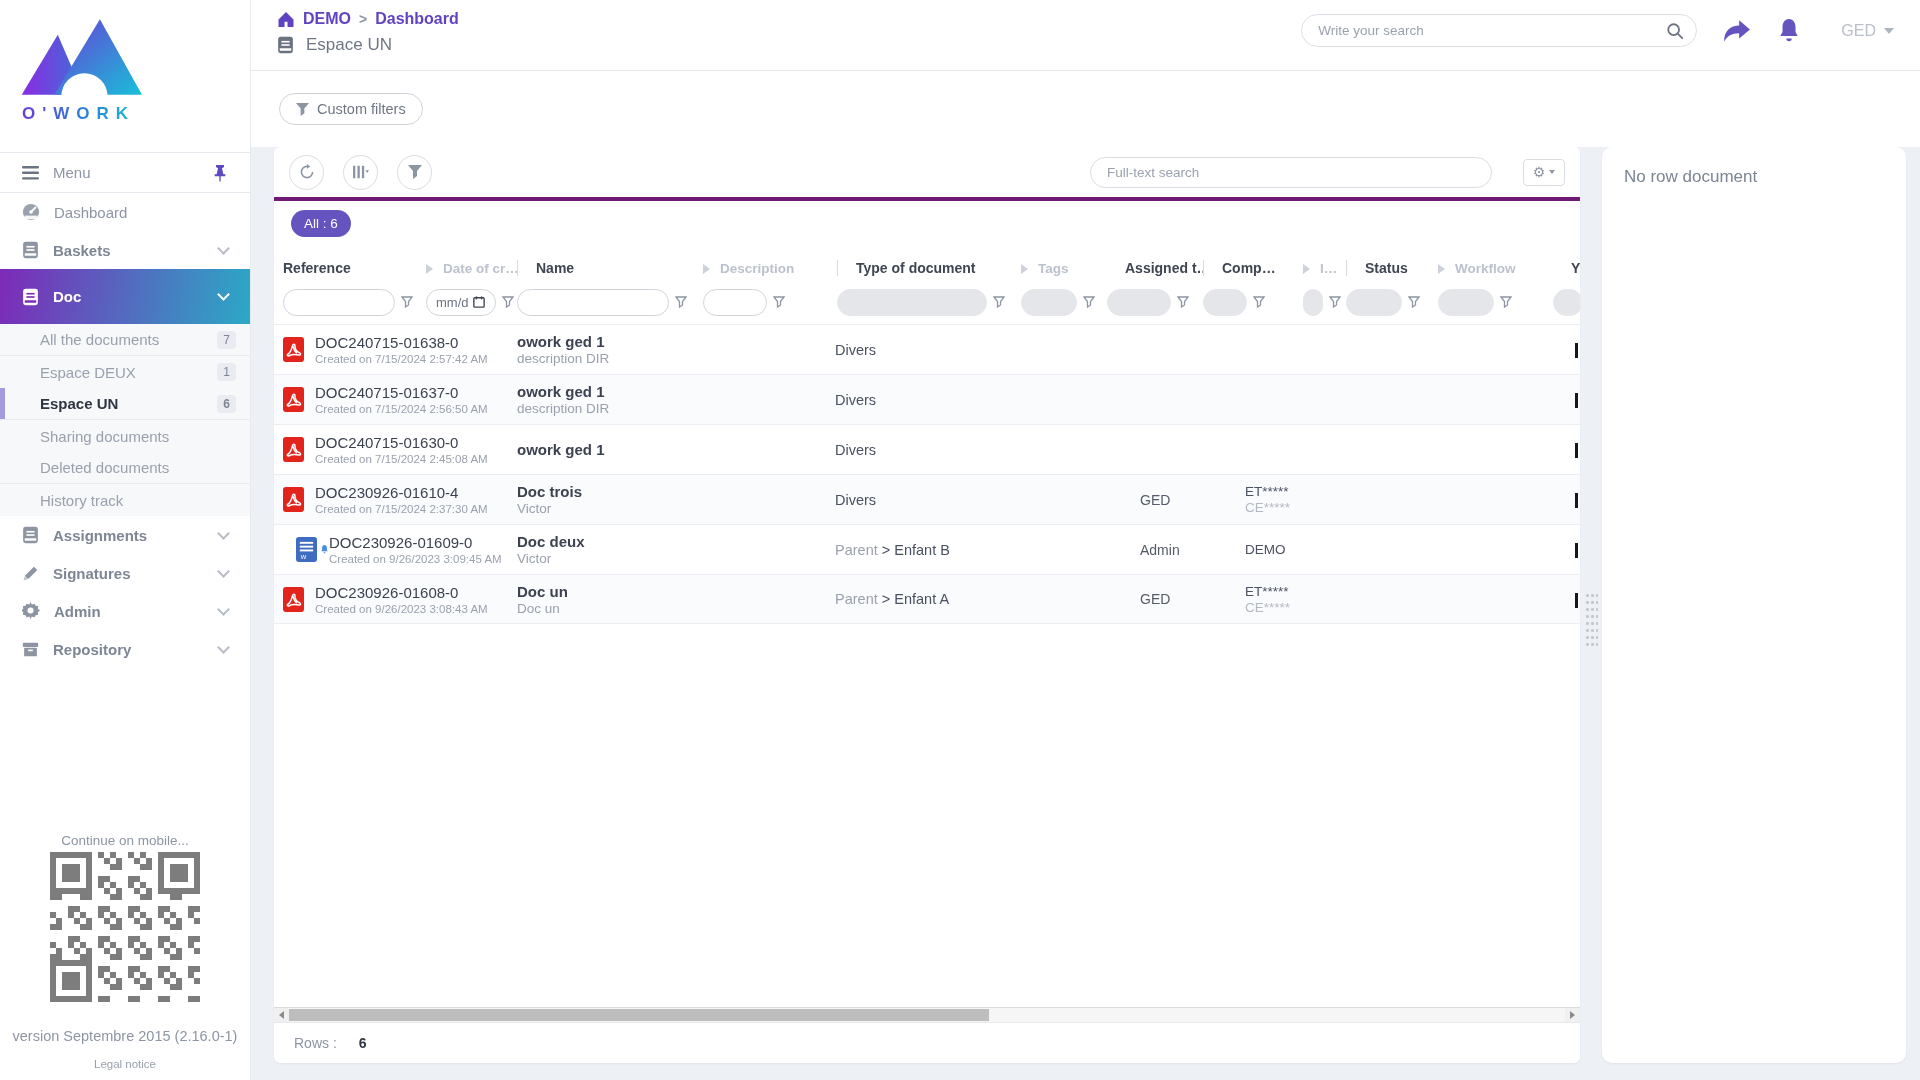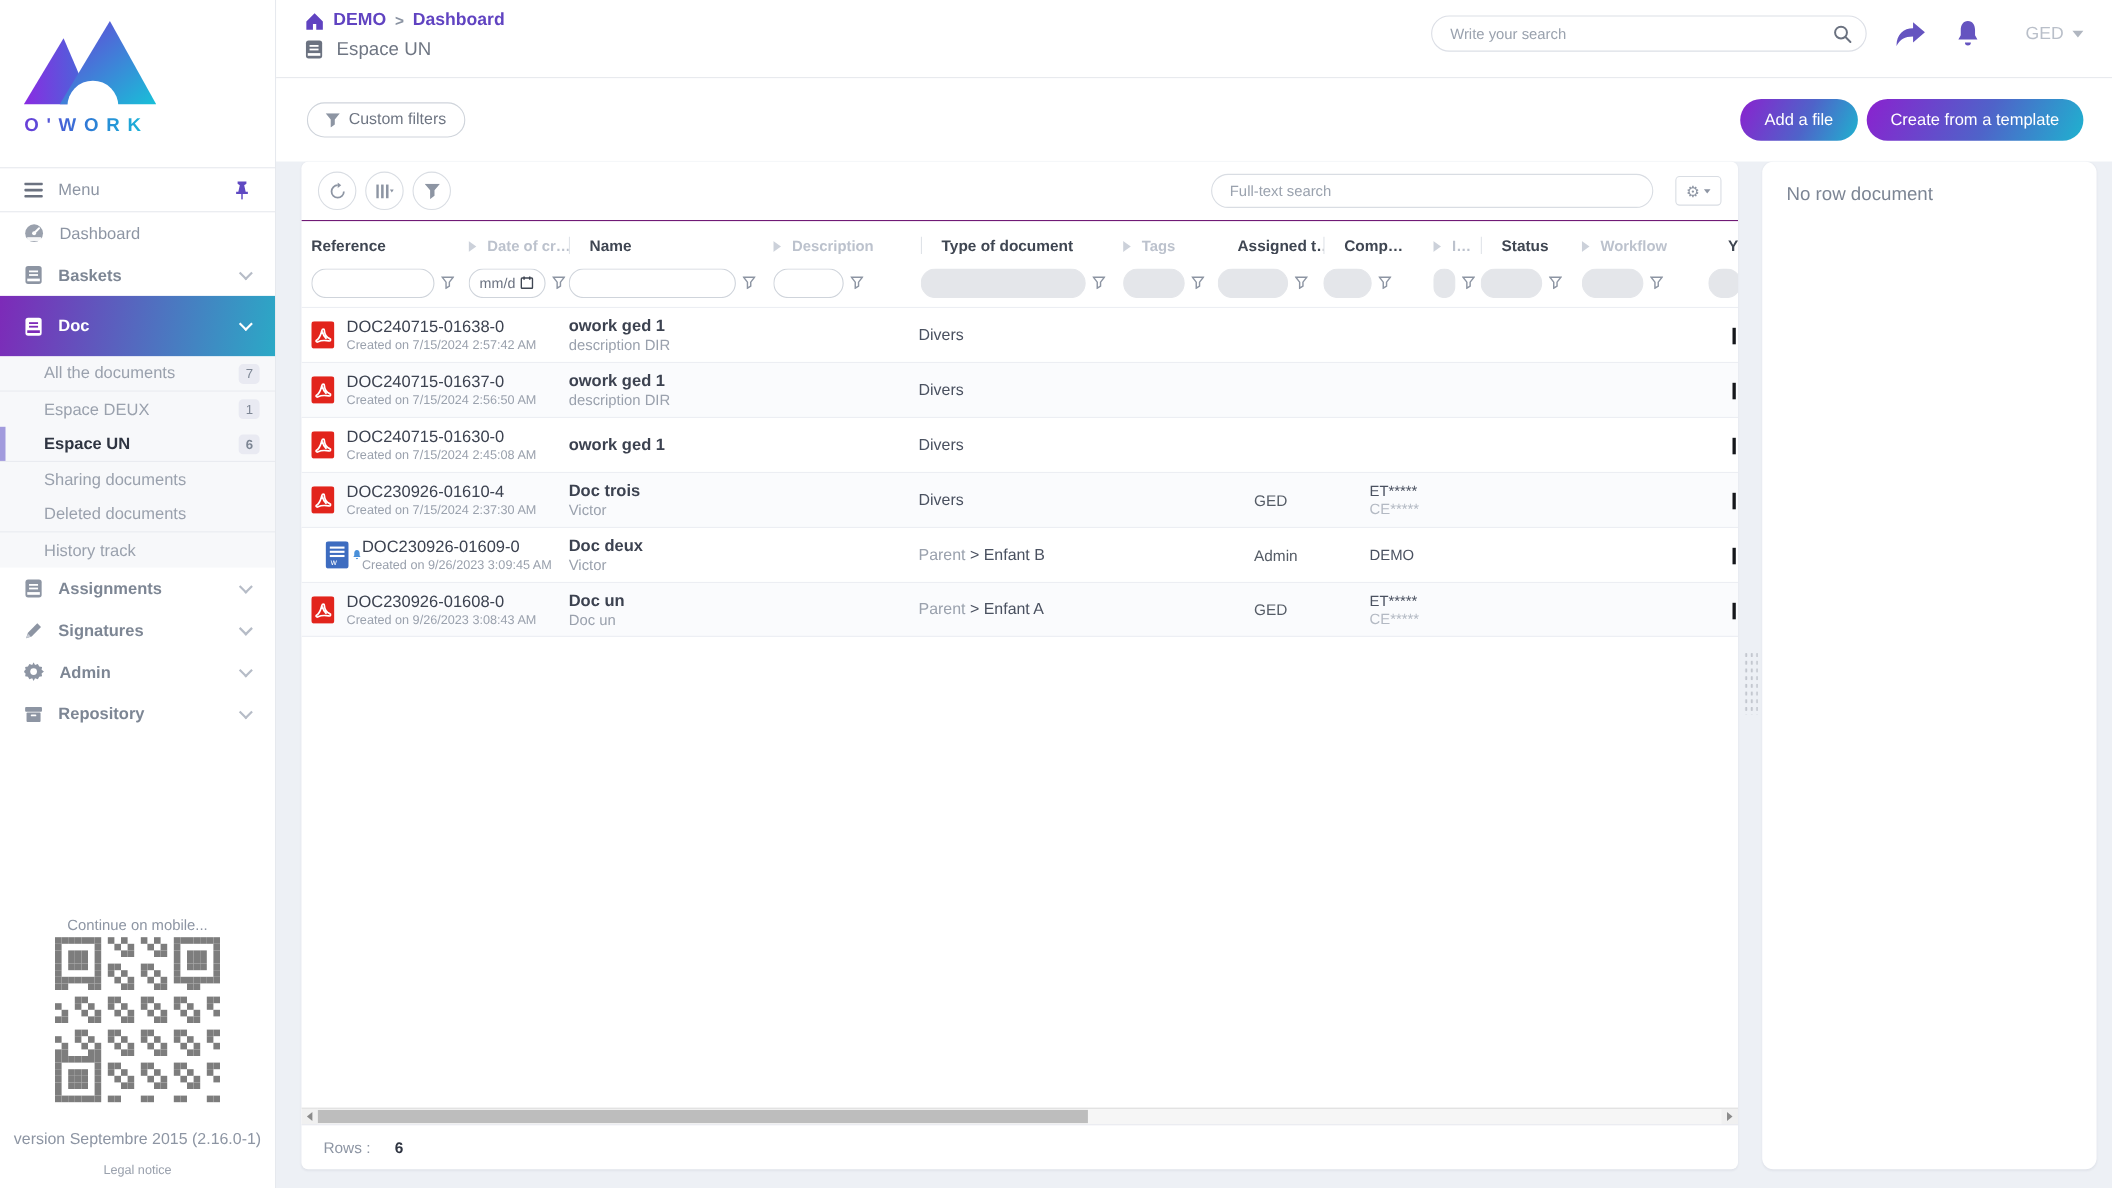--- a/index.html
+++ b/index.html
@@ -53,21 +53,21 @@
 
   .actionbar{height:76px;background:#fff;display:flex;align-items:center;padding:0 26px 0 28px}
   .btn-outline{height:32px;border:1px solid #cfd4db;border-radius:16px;background:#fff;color:#6f7683;font-size:14.5px;display:flex;align-items:center;gap:8px;padding:0 16px;cursor:pointer;font-family:inherit}
   .grad-btns{margin-left:auto;display:flex;gap:8px}
   .btn-grad{height:38px;border:none;border-radius:19px;color:#fff;font-size:15px;padding:0 22px;cursor:pointer;font-family:inherit;
     background:linear-gradient(115deg,#8a22cf 0%,#4f63c9 55%,#1fb2cf 100%)}
 
   
   .content{flex:1;position:relative;background:#edf0f5}
   .table-card{position:absolute;left:23px;top:0;width:1306px;height:916px;background:#fff;border-radius:6px;box-shadow:0 1px 2px rgba(30,40,60,.06);display:flex;flex-direction:column;overflow:hidden}
-  .toolbar{height:54px;display:flex;align-items:center;gap:8px;padding:0 15px;border-bottom:1px solid #701a75}
+  .toolbar{height:54px;display:flex;align-items:center;gap:19px;padding:0 15px;border-bottom:4px solid #701a75}
   .cbtn{width:35px;height:35px;border-radius:50%;border:1px solid #d9dde3;background:#fff;display:flex;align-items:center;justify-content:center;cursor:pointer;color:#8d95a3}
   .fulltext{margin-left:auto;width:402px;height:31px;border:1px solid #d9dde3;border-radius:16px;padding:0 16px;display:flex;align-items:center}
   .fulltext input{border:none;outline:none;width:100%;font-size:13.5px;color:#5a6270;font-family:inherit}
   .fulltext input::placeholder{color:#9aa2ae}
   .gearbtn{margin-left:12px;width:42px;height:27px;border:1px solid #d9dde3;border-radius:4px;background:#fff;display:flex;align-items:center;justify-content:center;gap:4px;cursor:pointer;color:#8d95a3;font-size:14px}
   .caret-sm{width:0;height:0;border-left:3.5px solid transparent;border-right:3.5px solid transparent;border-top:4px solid #8d95a3}
 
   .chips{height:45px;display:flex;align-items:center;padding:0 17px}
   .chip{background:#6554c0;color:#fff;font-size:13.5px;border-radius:14px;height:27px;display:flex;align-items:center;padding:0 13px;cursor:pointer}
 
@@ -562,24 +562,20 @@
       </div>
     </header>
 
     <div class="actionbar">
       <button class="btn-outline">
         <svg width="13" height="13" viewBox="0 0 14 14">
           <path d="M0 0 H14 L9 6 V11 L5 14 V6 Z" fill="#8d95a3"></path>
         </svg>
         <span>Custom filters</span>
       </button>
-      <div class="grad-btns">
-        <button class="btn-grad">Add a file</button>
-        <button class="btn-grad">Create from a template</button>
-      </div>
     </div>
 
     <div class="content">
 
       <section class="table-card">
 
         <div class="toolbar">
           <button class="cbtn">
             <svg width="16" height="16" viewBox="0 0 20 20">
               <path d="M10 3 a7 7 0 1 0 7 7" fill="none" stroke="#8d95a3" stroke-width="2"></path>
@@ -601,20 +597,23 @@
           </button>
           <div class="fulltext">
             <input type="text" placeholder="Full-text search" style="">
           </div>
           <button class="gearbtn">
             <span>⚙</span>
             <span class="caret-sm"></span>
           </button>
         </div>
 
+        <div class="chips">
+          <div class="chip">All : 6</div>
+        </div>
 
         <div class="thead">
             <div class="hcell c1 strong">
               <span>Reference</span>
             </div>
             <div class="hcell c2">
               <span class="sortarrow"></span>
               <span>Date of cr…</span>
             </div>
             <div class="hcell c3 strong sep">

